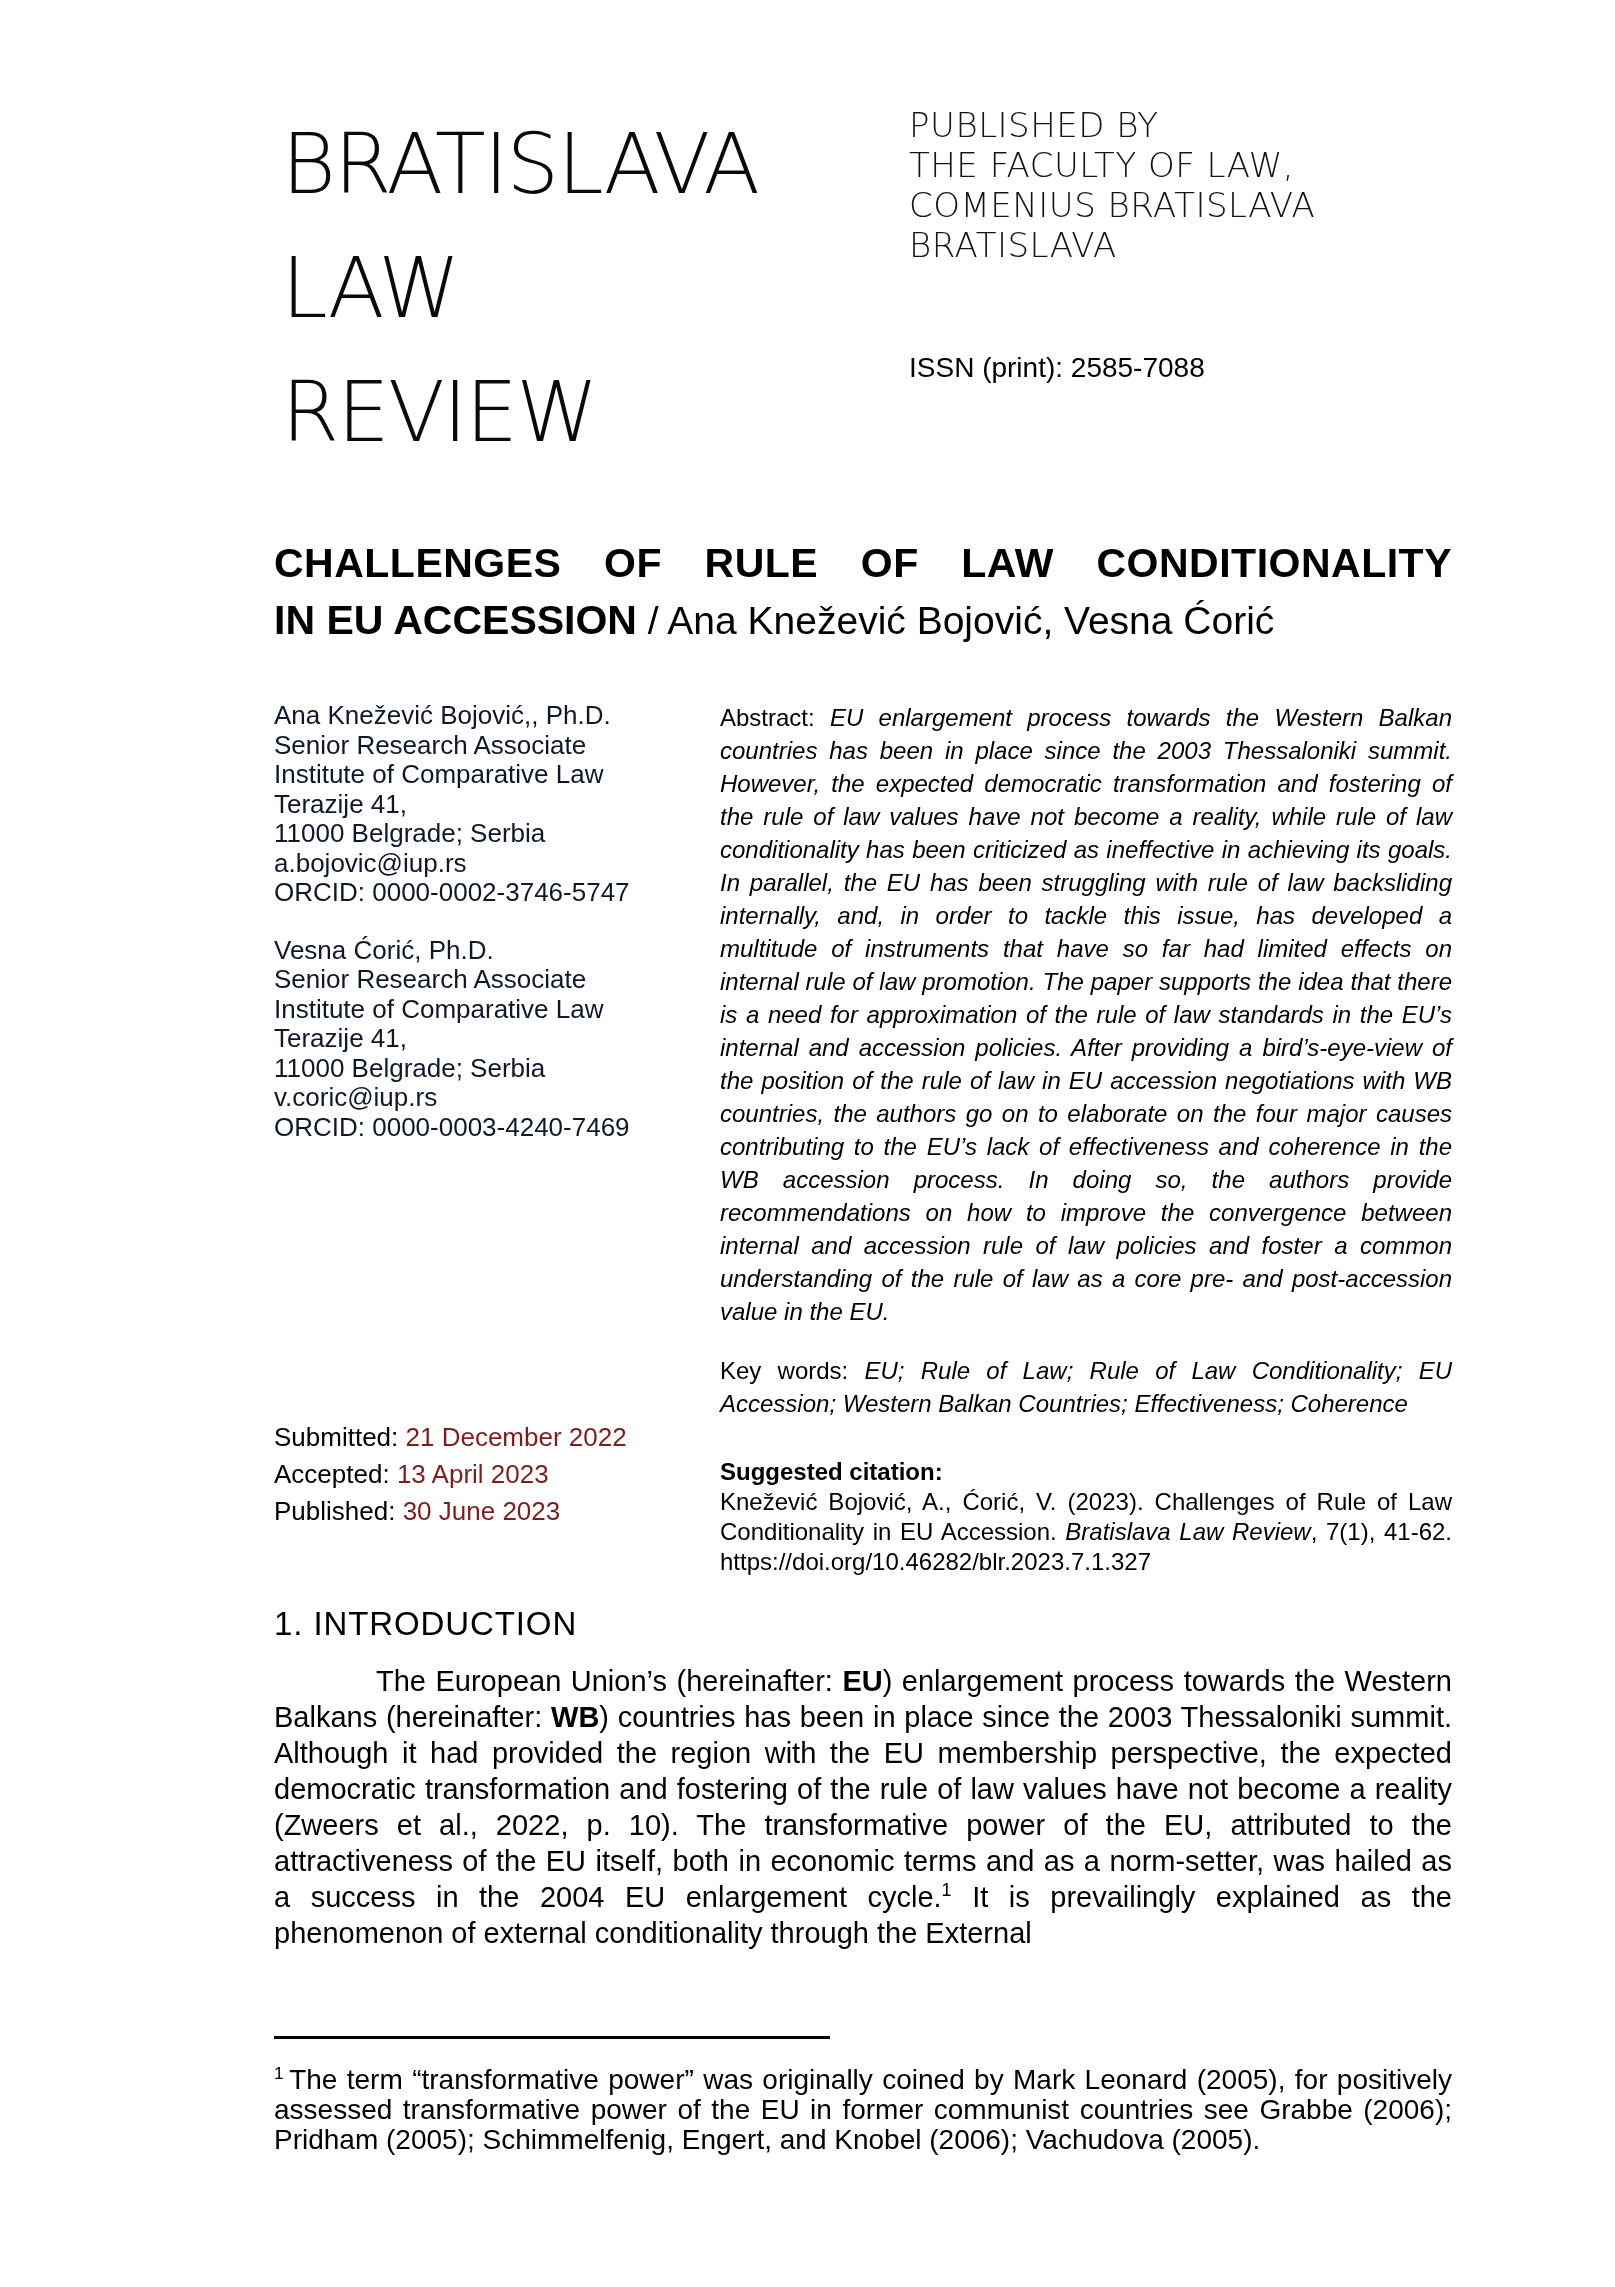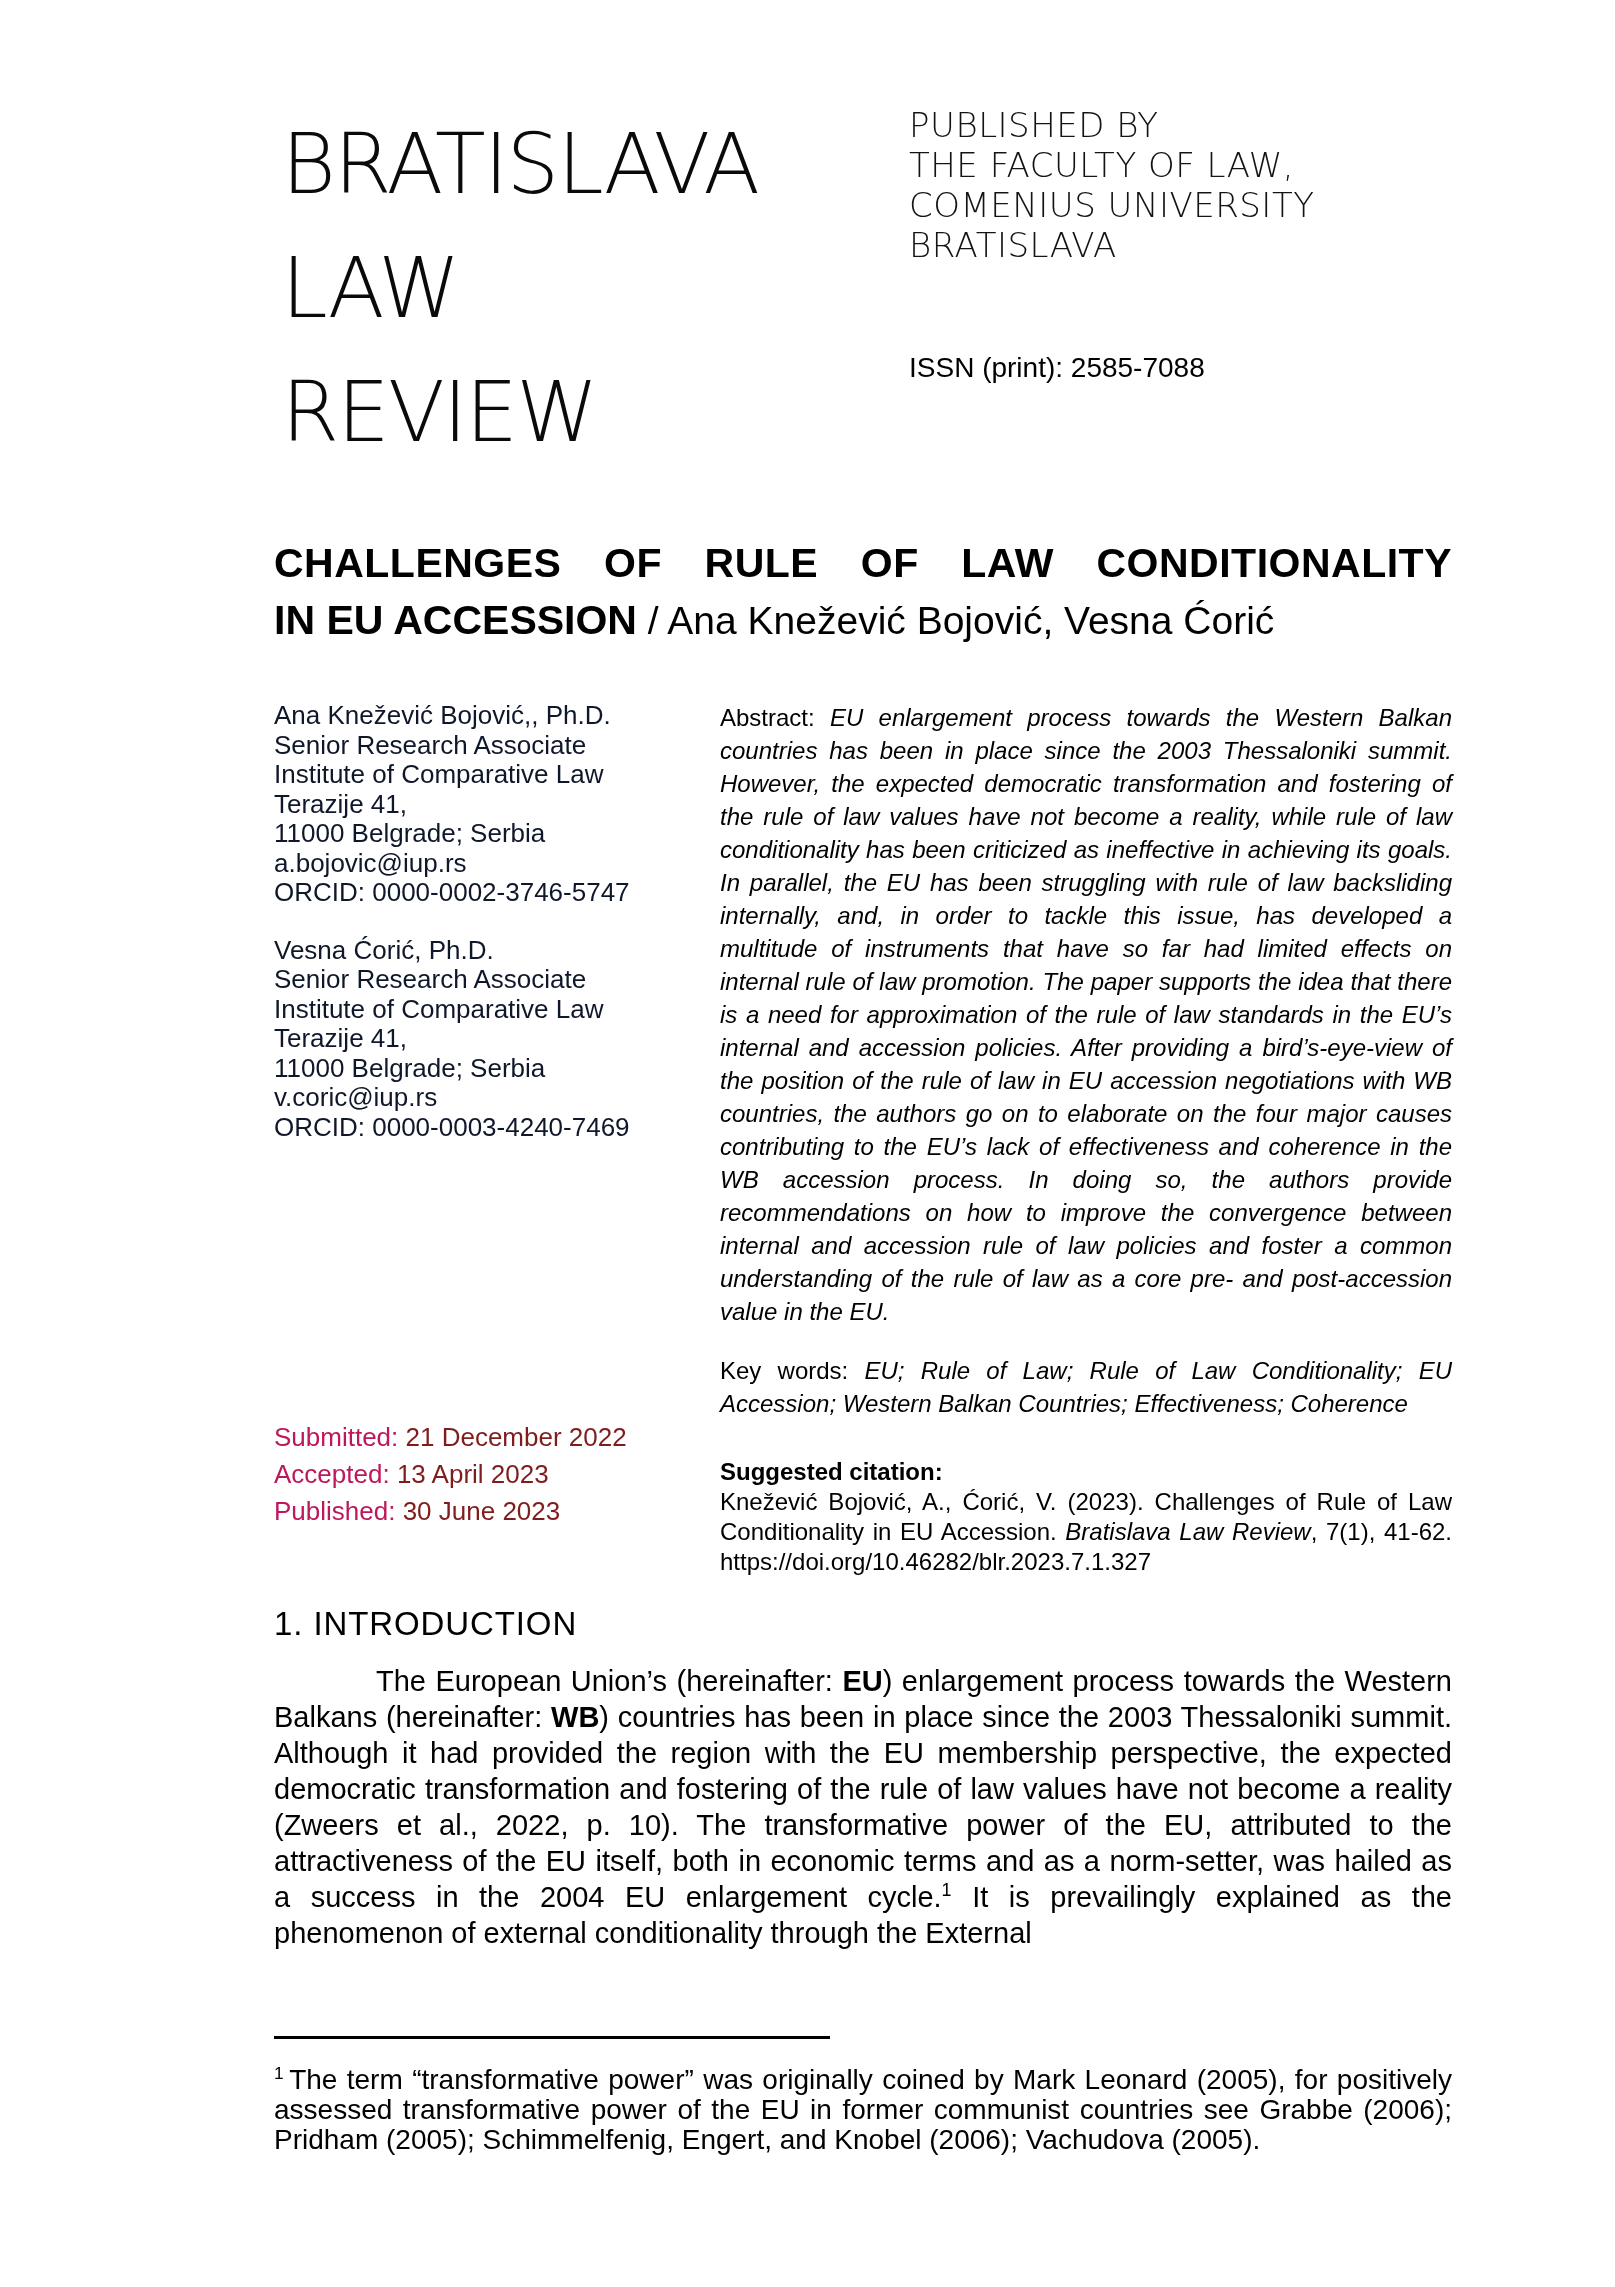--- a/index.html
+++ b/index.html
@@ -48,21 +48,21 @@
   .title-line2 { margin-top: 5.5px; font-size: 41px; line-height: 1.25; }
   .title-line2 .t2-main { font-weight: 700; }
   .title-line2 .t2-sep, .title-line2 .t2-authors { font-weight: 400; font-size: 39px; }
 
   
   .columns { display: flex; margin-top: 55px; }
   .col-left { flex: 0 0 446px; width: 446px; }
   .author-block { color: #0f172a; font-size: 26px; line-height: 29.5px; }
   .author-block.second { margin-top: 28px; }
   .dates { margin-top: 277px; font-size: 26px; line-height: 37px; }
-  .date-label { color: #be185d; margin-top: 30px; }
+  .date-label { color: #000000; margin-top: 30px; }
   .date-value { color: #7f1d1d; }
 
   .col-right { flex: 1; }
   .abstract { font-size: 24px; line-height: 33px; text-align: justify; }
   .abstract .run-label { font-style: normal; }
   .abstract .run-italic { font-style: italic; }
   .keywords { margin-top: 26px; font-size: 24px; line-height: 33px; text-align: justify; }
   .keywords .run-italic { font-style: italic; }
   .citation { margin-top: 37px; font-size: 24px; line-height: 30px; text-align: justify; }
   .citation-label { font-weight: 700; display: block; }
@@ -91,21 +91,21 @@
   <div class="masthead">
     <div class="logo">
       <div>BRATISLAVA</div>
       <div>LAW</div>
       <div>REVIEW</div>
     </div>
     <div class="mast-right">
       <div class="publisher">
         <div>PUBLISHED BY</div>
         <div>THE FACULTY OF LAW,</div>
-        <div>COMENIUS UNIVERSITY</div>
+        <div>COMENIUS BRATISLAVA</div>
         <div>BRATISLAVA</div>
       </div>
       <div class="issn">
         <div><span>ISSN (print):</span> <span>2585-7088</span></div>
       </div>
     </div>
   </div>
 
   <div class="title-block">
     <div class="title-line1">CHALLENGES OF RULE OF LAW CONDITIONALITY</div>

